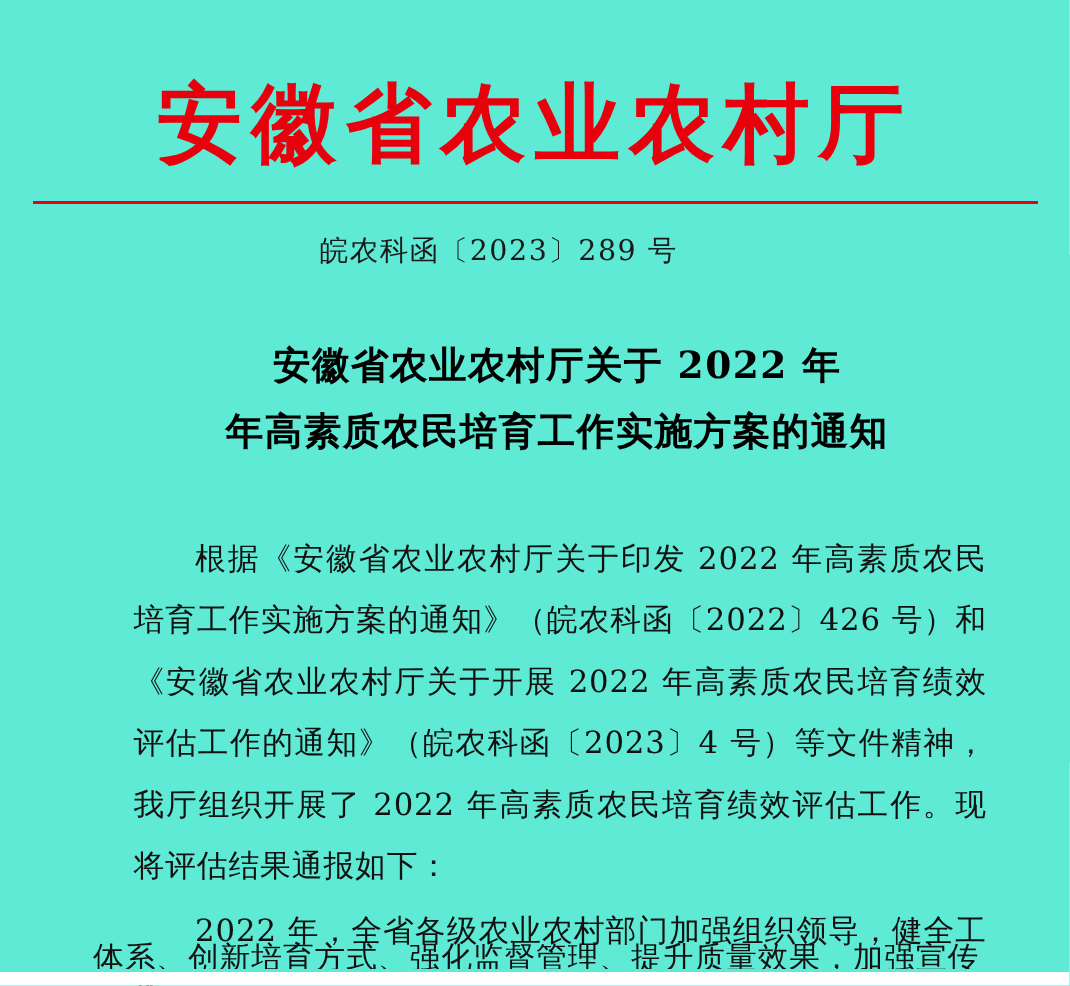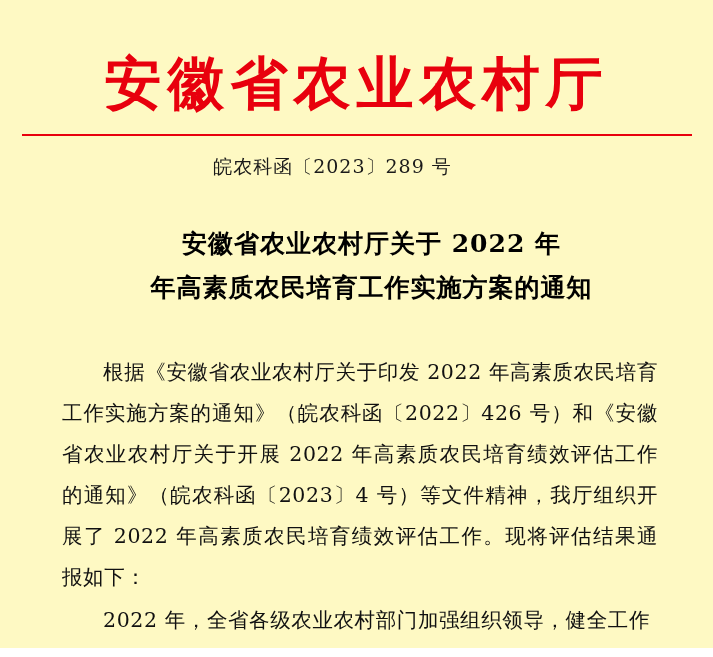--- a/index.html
+++ b/index.html
@@ -10,21 +10,21 @@
     width: 713px;
     height: 657px;
     background: #ffffff;
     font-family: "Liberation Serif", "DejaVu Serif", serif;
     overflow: hidden;
   }
   .page {
     position: relative;
     width: 713px;
     height: 657px;
-    background: #fef9c3;
+    background: #5eead4;
     box-sizing: border-box;
     overflow: hidden;
   }
   
   .masthead {
     position: absolute;
     top: 52px;
     left: 0;
     width: 713px;
     text-align: center;
@@ -89,20 +89,21 @@
     letter-spacing: 0.6px;
     font-family: "DejaVu Serif", "Liberation Serif", serif;
   }
   .body-text p {
     margin: 0 0 2px 0;
     text-align: justify;
     text-justify: inter-character;
   }
   .body-text p.indent {
     text-indent: 2em;
+    margin-left: 27px;
   }
   .clip-bottom {
     position: absolute;
     left: 0;
     top: 648px;
     width: 713px;
     height: 9px;
     background: #ffffff;
   }
   .partial {
@@ -133,16 +134,17 @@
   <div class="doc-title">
     <span class="line">安徽省农业农村厅关于 2022 年</span>
     <span class="line">年高素质农民培育工作实施方案的通知</span>
   </div>
 
   <div class="body-text">
     <p class="indent">根据《安徽省农业农村厅关于印发 2022 年高素质农民培育工作实施方案的通知》（皖农科函〔2022〕426 号）和《安徽省农业农村厅关于开展 2022 年高素质农民培育绩效评估工作的通知》（皖农科函〔2023〕4 号）等文件精神，我厅组织开展了 2022 年高素质农民培育绩效评估工作。现将评估结果通报如下：</p>
     <p class="indent">2022 年，全省各级农业农村部门加强组织领导，健全工作</p>
   </div>
 
+  <div class="partial">体系、创新培育方式、强化监督管理、提升质量效果，加强宣传</div>
 
   <div class="clip-bottom"></div>
 
 </div>
 
 </body></html>

